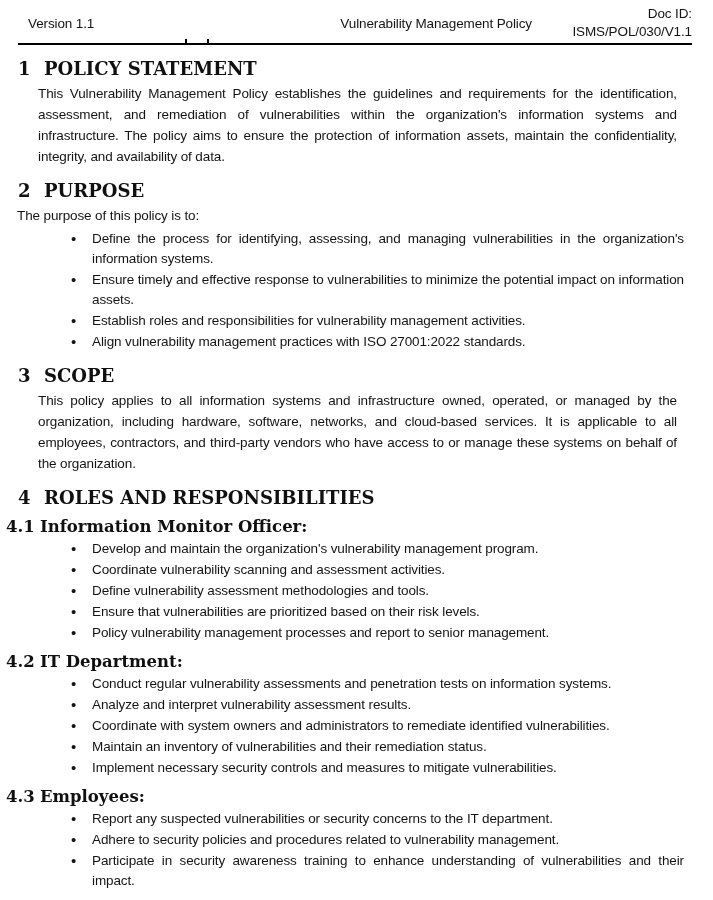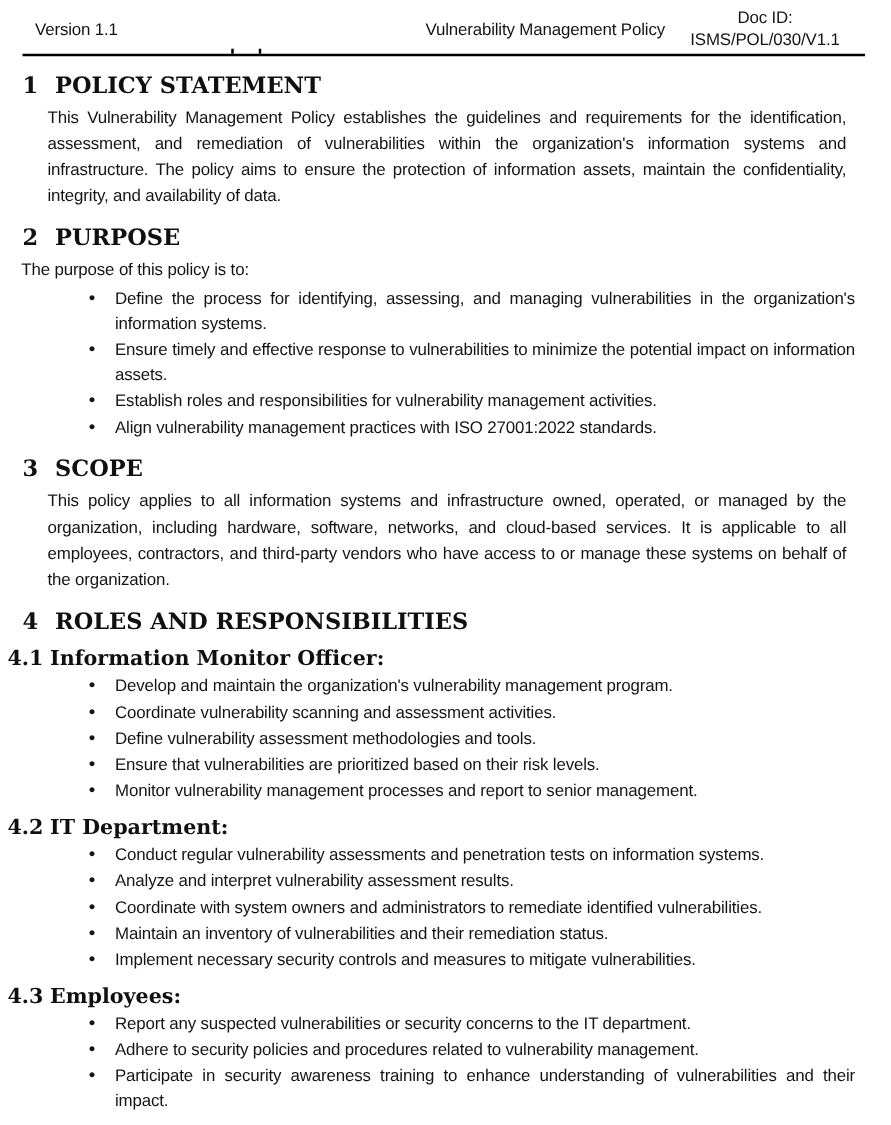--- a/index.html
+++ b/index.html
@@ -11,21 +11,21 @@
     font-size: 13.5px; letter-spacing: -0.12px;
     position: relative;
   }
   
   .doc-header {
     display: flex; align-items: center;
     padding: 5px 18px 2px 28px; min-height: 40px;
   }
   .hcell-left  { width: 150px; font-size: 13.5px; }
   .hcell-center{ flex: 1; text-align: right; font-size: 13.5px; }
-  .hcell-right { width: 160px; text-align: center; line-height: 18px; font-size: 13.5px; }
+  .hcell-right { width: 160px; text-align: right; line-height: 18px; font-size: 13.5px; }
   .rule-wrap { margin: 0 18px; border-bottom: 2px solid #000; position: relative; height: 0; }
   .tick { position: absolute; top: -4px; width: 2px; height: 4px; background: #000; }
   .tick.t1 { left: 167px; }
   .tick.t2 { left: 189px; }
   
   .h-main, .h-sub {
     display: flex; align-items: baseline;
     font-family: "DejaVu Serif", "Liberation Serif", serif;
     font-weight: bold; color: #101010; letter-spacing: 0;
   }
@@ -104,21 +104,21 @@
     <div>
       <h3 class="h-sub">
         <span class="num">4.1</span>
         <span class="ttl">Information Monitor Officer:</span>
       </h3>
       <ul class="bullets">
         <li>Develop and maintain the organization's vulnerability management program.</li>
         <li>Coordinate vulnerability scanning and assessment activities.</li>
         <li>Define vulnerability assessment methodologies and tools.</li>
         <li>Ensure that vulnerabilities are prioritized based on their risk levels.</li>
-        <li>Monitor vulnerability management processes and report to senior management.</li>
+        <li>Policy vulnerability management processes and report to senior management.</li>
       </ul>
     </div>
 
     <div>
       <h3 class="h-sub">
         <span class="num">4.2</span>
         <span class="ttl">IT Department:</span>
       </h3>
       <ul class="bullets">
         <li>Conduct regular vulnerability assessments and penetration tests on information systems.</li>

